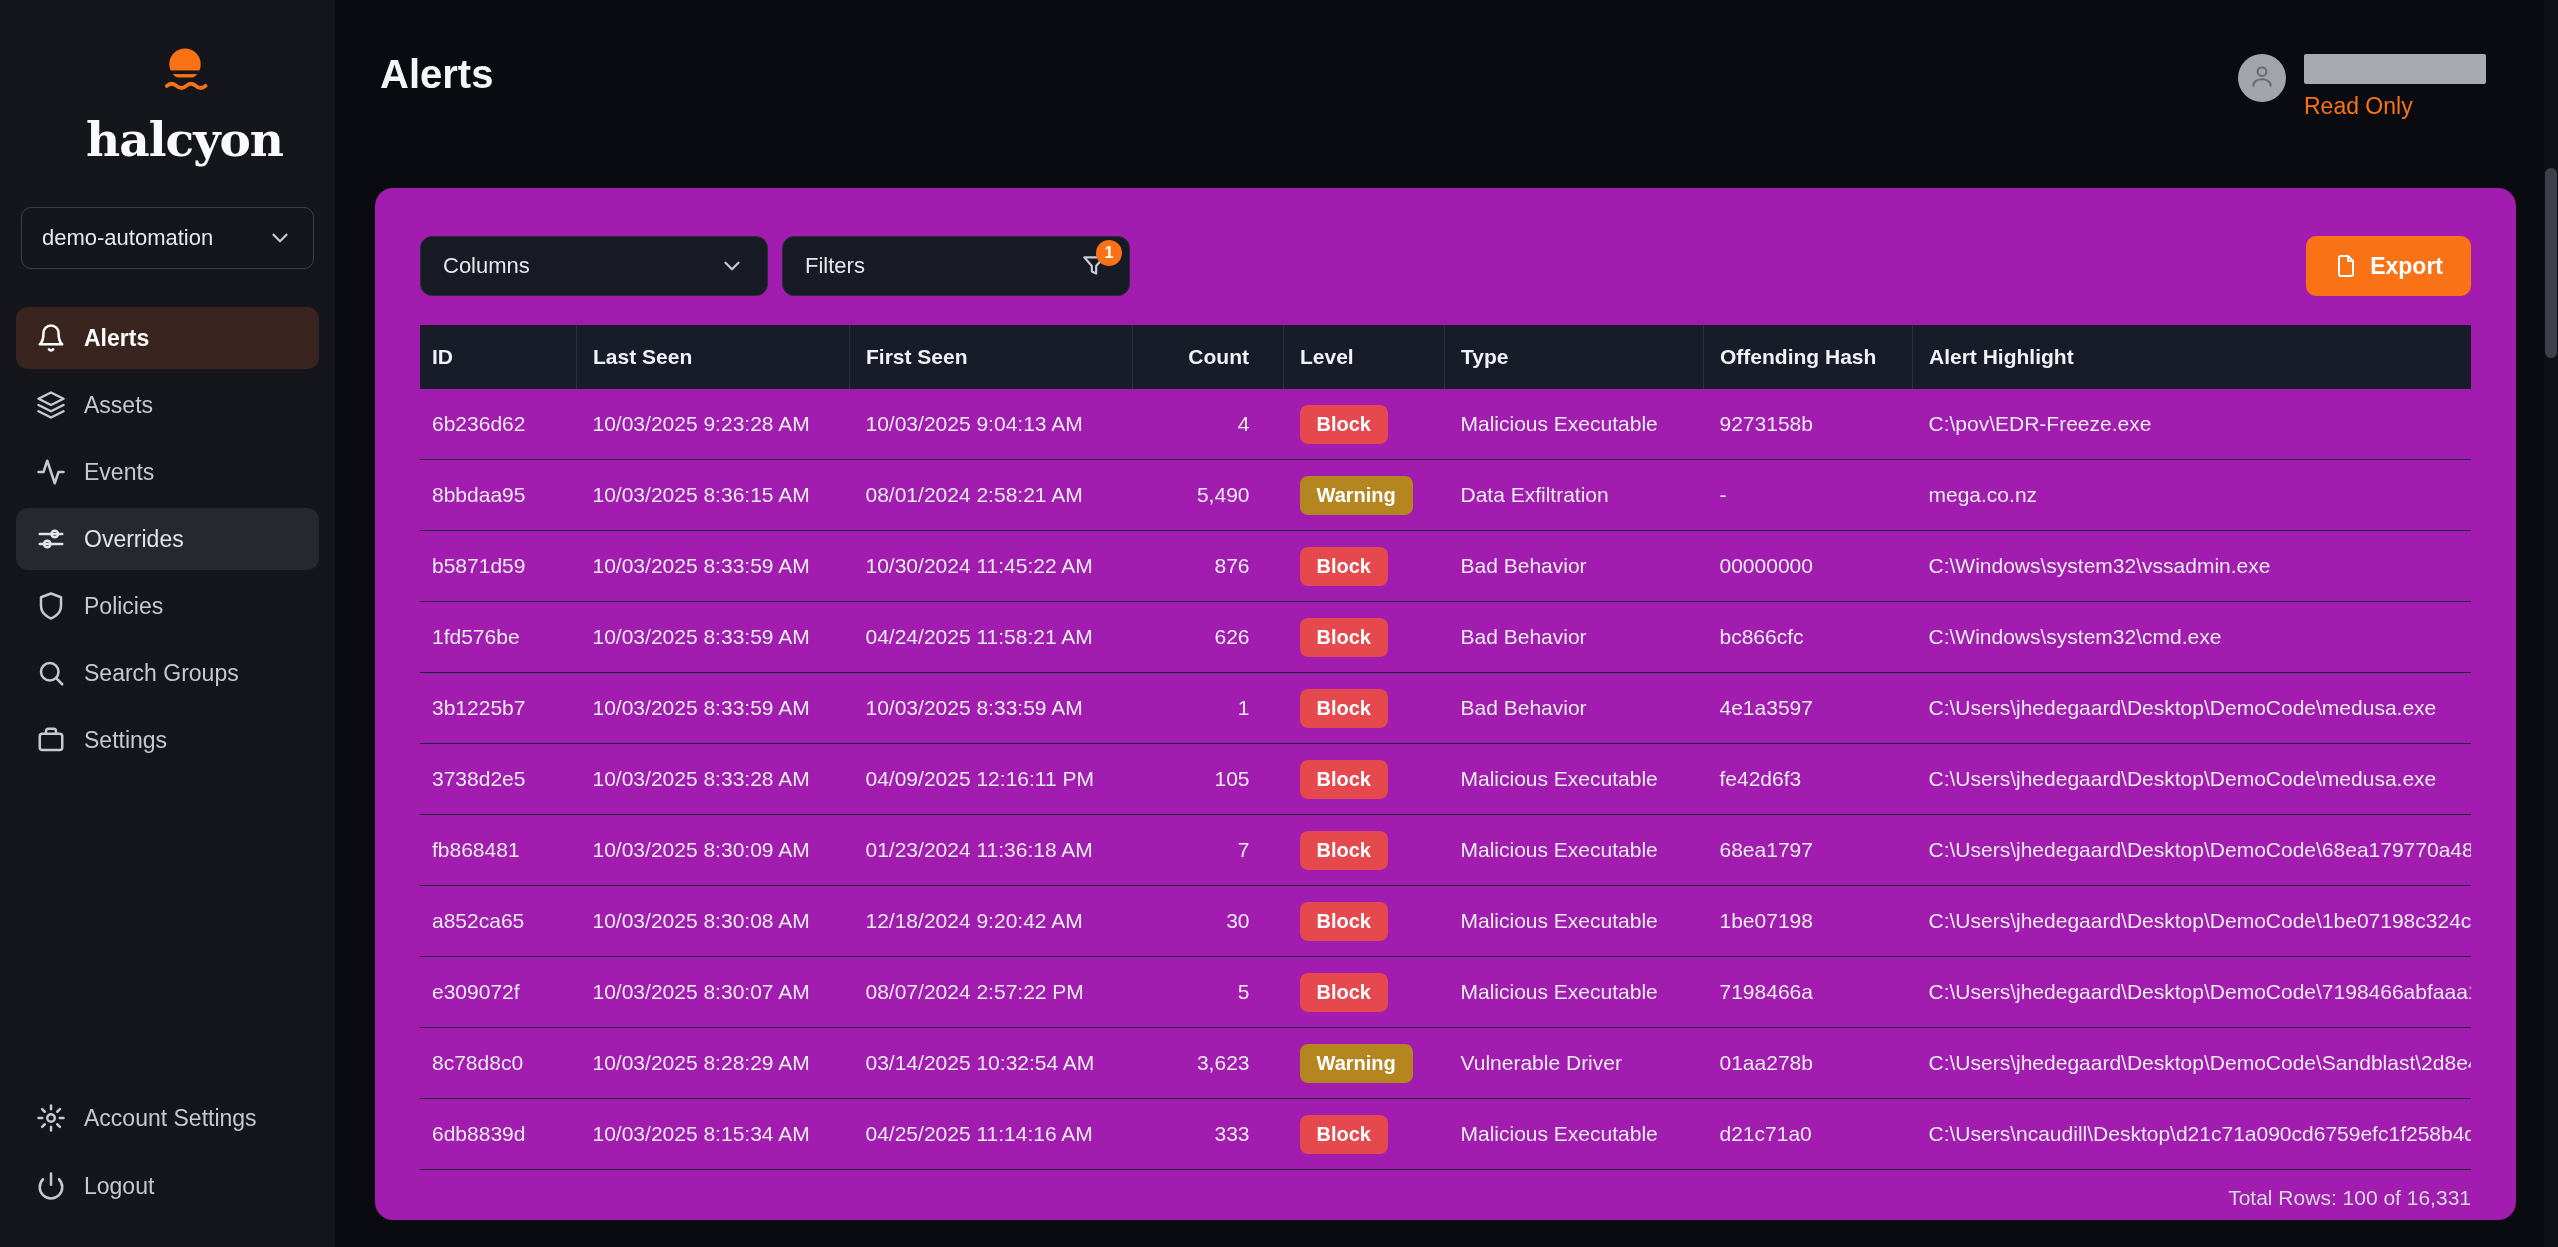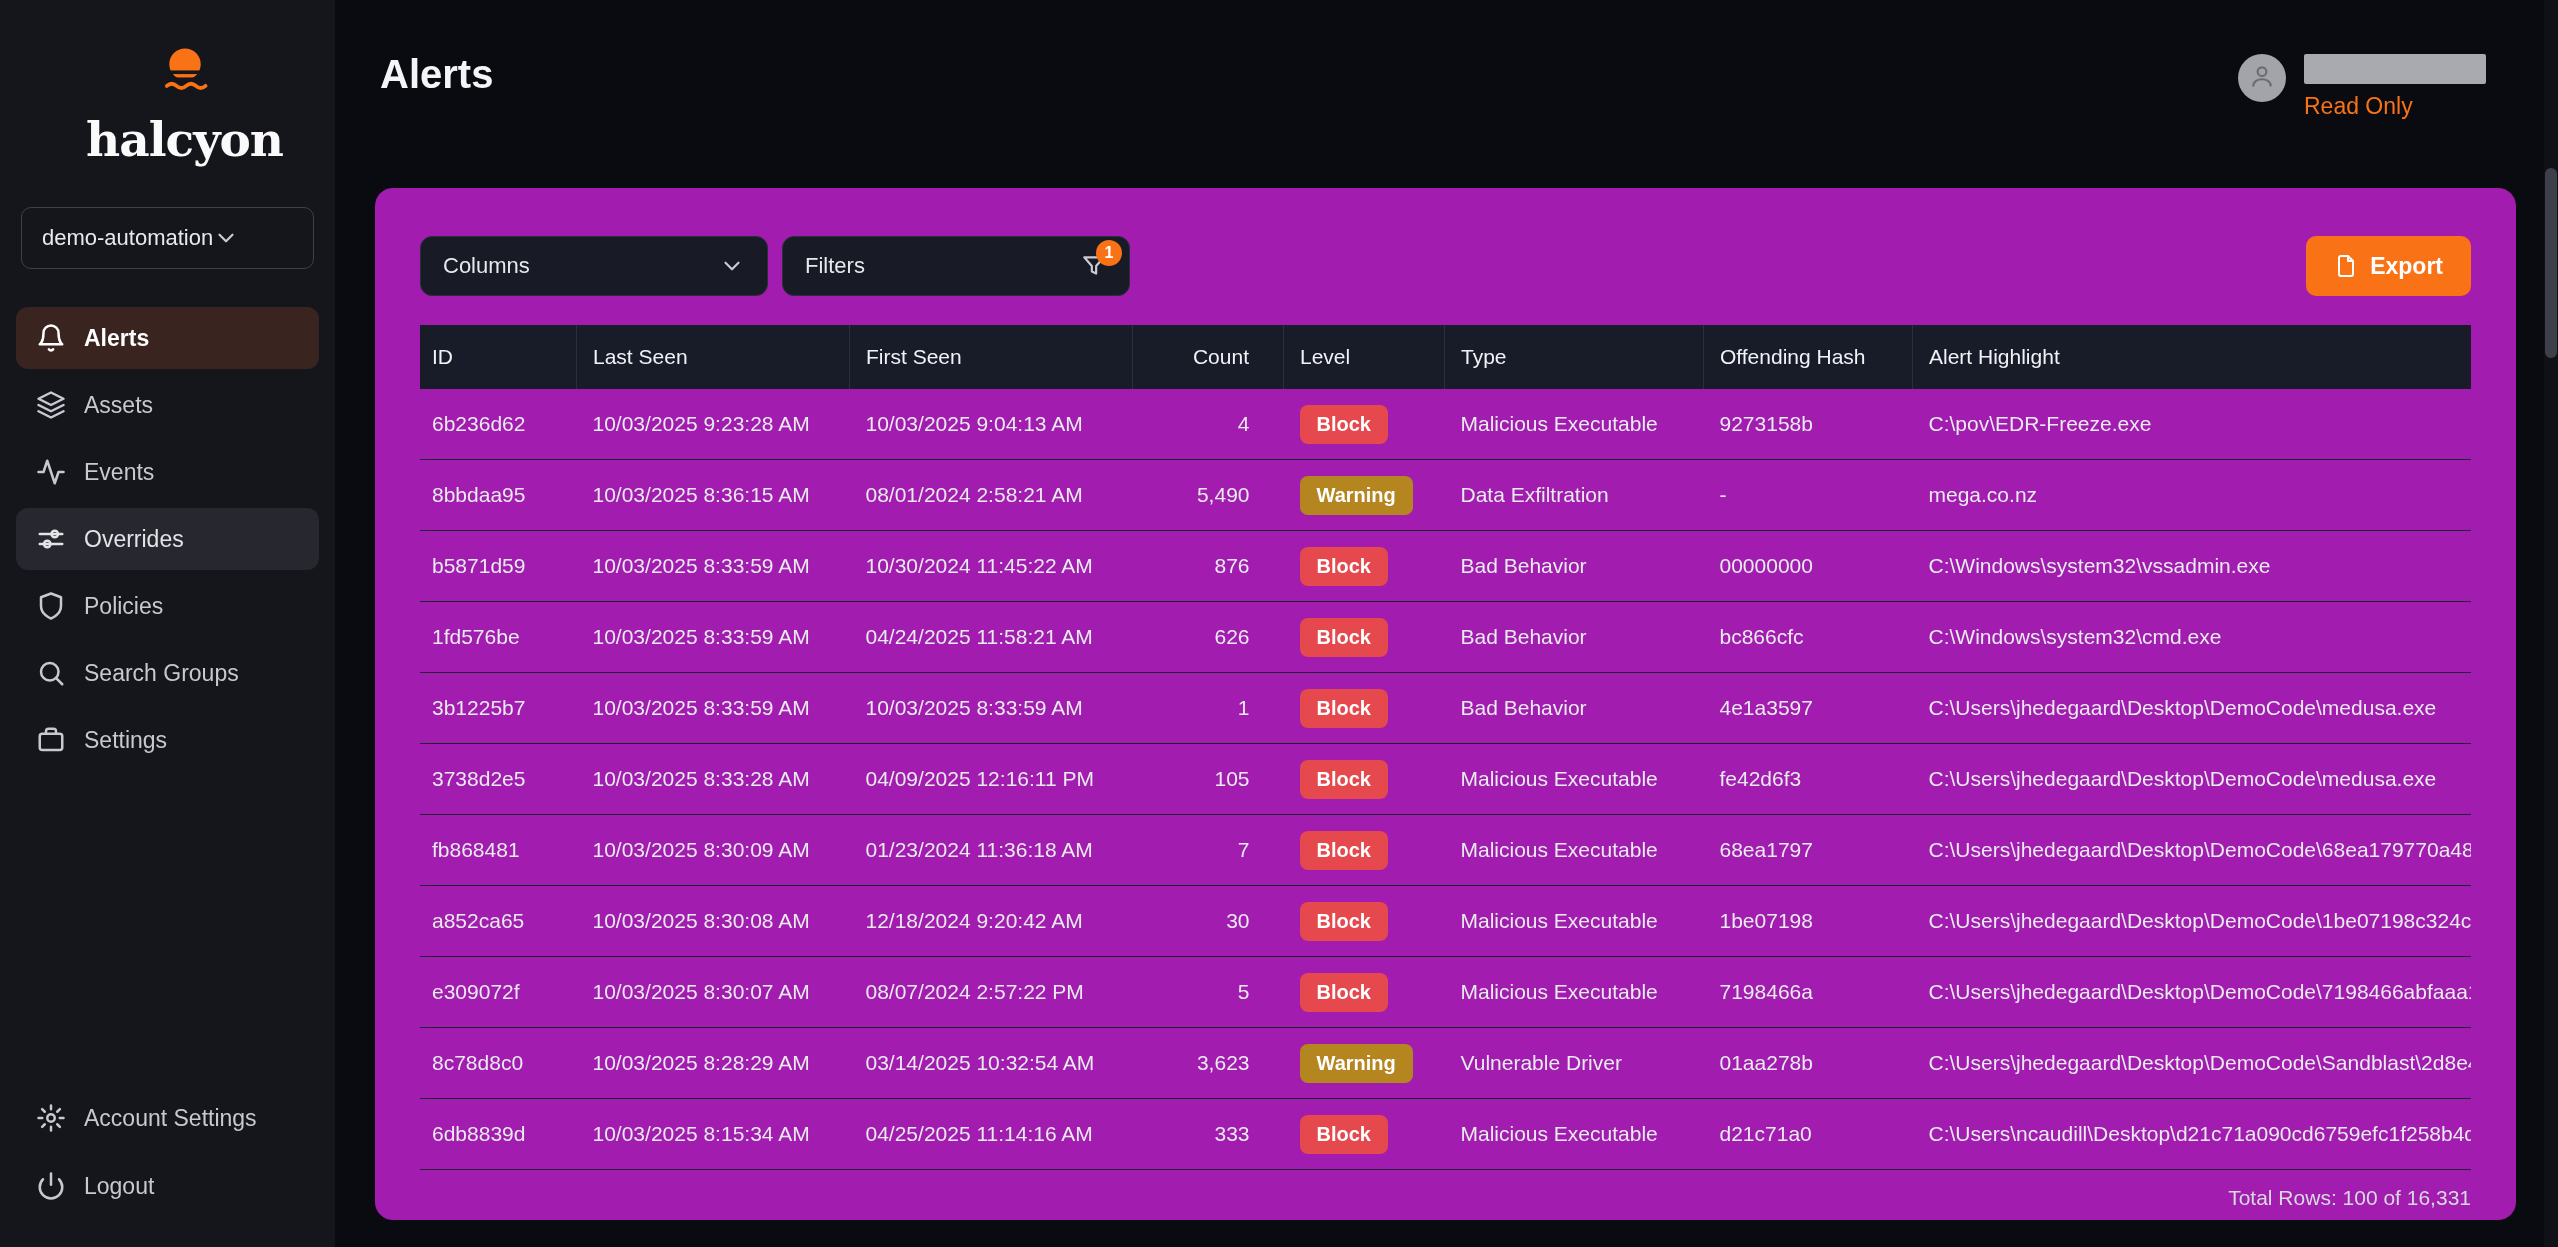--- a/index.html
+++ b/index.html
@@ -2,21 +2,21 @@
 <html><head>
 <meta charset="utf-8">
 <style>
   html,body{margin:0;padding:0;width:2558px;height:1247px;background:#0a0b10;font-family:"Liberation Sans",sans-serif;overflow:hidden;position:relative;}
 
   
   .sidebar{position:absolute;left:0;top:0;bottom:0;width:335px;background:#15161c;display:flex;flex-direction:column;z-index:2;}
   .logo-row{display:flex;align-items:center;gap:14px;padding:40px 0 26px 34px;flex-direction:column;}
   .logo-mark{width:58px;height:58px;}
   .logo-text{font-family:"DejaVu Serif",serif;font-size:47px;font-weight:700;color:#fafafa;letter-spacing:-1px;}
-  .org-select{margin:14px 21px 0;height:60px;border:1px solid #3e414c;border-radius:10px;display:flex;align-items:center;padding:0 20px;color:#e8e9ec;font-size:22px;cursor:pointer;background:#15161c;}
+  .org-select{margin:14px 21px 0;height:60px;border:1px solid #3e414c;border-radius:10px;display:flex;align-items:center;justify-content:space-between;padding:0 20px;color:#e8e9ec;font-size:22px;cursor:pointer;background:#15161c;}
   .nav{margin-top:38px;padding:0 16px;display:flex;flex-direction:column;gap:5px;}
   .nav-item{height:62px;border-radius:12px;display:flex;align-items:center;gap:18px;padding:0 20px;color:#c6c9d0;font-size:23px;cursor:pointer;}
   .nav-item.active{background:#3a241f;color:#ffffff;font-weight:600;}
   .nav-item.hl{background:#26272f;color:#e2e4e8;}
   .icon{width:30px;height:30px;display:inline-flex;flex:none;}
   .icon svg{width:100%;height:100%;stroke:currentColor;fill:none;stroke-width:2;stroke-linecap:round;stroke-linejoin:round;}
   .sb-footer{margin-top:auto;padding:0 16px 30px;display:flex;flex-direction:column;gap:6px;}
 
   
   .page-title{position:absolute;left:380px;top:52px;font-size:40px;font-weight:700;color:#f4f5f7;z-index:1;}
@@ -32,21 +32,21 @@
   .controls{display:flex;align-items:center;gap:14px;margin-top:48px;}
   .ctl{width:348px;height:60px;border:1px solid #2a2e3b;border-radius:12px;background:#181a25;display:flex;align-items:center;justify-content:space-between;padding:0 22px;color:#e6e8ec;font-size:22px;cursor:pointer;box-sizing:border-box;}
   .ctl-icon{width:26px;height:26px;position:relative;color:#c9ccd3;display:inline-flex;flex:none;}
   .ctl-icon svg{width:100%;height:100%;stroke:currentColor;fill:none;stroke-width:2;stroke-linecap:round;stroke-linejoin:round;}
   .filter-badge{position:absolute;top:-13px;right:-15px;width:26px;height:26px;border-radius:50%;background:#f97316;color:#fff;font-size:16px;font-weight:700;display:flex;align-items:center;justify-content:center;}
   .export-btn{margin-left:auto;height:60px;padding:0 28px;background:#f97316;border-radius:10px;color:#fff;font-size:23px;font-weight:600;display:flex;align-items:center;gap:12px;cursor:pointer;border:none;font-family:inherit;}
   .export-btn .ctl-icon{color:#fff;width:24px;height:24px;}
 
   
   table{margin-top:29px;width:100%;border-collapse:collapse;table-layout:fixed;}
-  thead th{background:#181c29;height:64px;font-size:21px;font-weight:400;color:#f0f2f5;text-align:left;padding:0 16px;border-left:1px solid #2a2f3e;white-space:nowrap;overflow:hidden;cursor:pointer;}
+  thead th{background:#181c29;height:64px;font-size:21px;font-weight:700;color:#f0f2f5;text-align:left;padding:0 16px;border-left:1px solid #2a2f3e;white-space:nowrap;overflow:hidden;cursor:pointer;}
   thead th:first-child{border-left:none;padding-left:12px;}
   tbody td{height:70px;font-size:21px;color:#e9ebef;padding:0 16px;border-bottom:1px solid #1e2230;white-space:nowrap;overflow:hidden;}
   tbody td:first-child{padding-left:12px;}
   .c-id{width:128px}.c-last{width:240px}.c-first{width:250px}.c-count{width:100px}.c-level{width:128px}.c-type{width:226px}.c-hash{width:176px}
   th.c-count,td.c-count{text-align:right;padding-right:34px;}
   .badge{display:inline-block;padding:8px 17px;border-radius:8px;font-size:20px;font-weight:600;color:#fff;}
   .b-block{background:#e5484d;}
   .b-warn{background:#b5861f;}
   .table-footer{margin-top:16px;text-align:right;color:#d7dae0;font-size:21px;}
 

